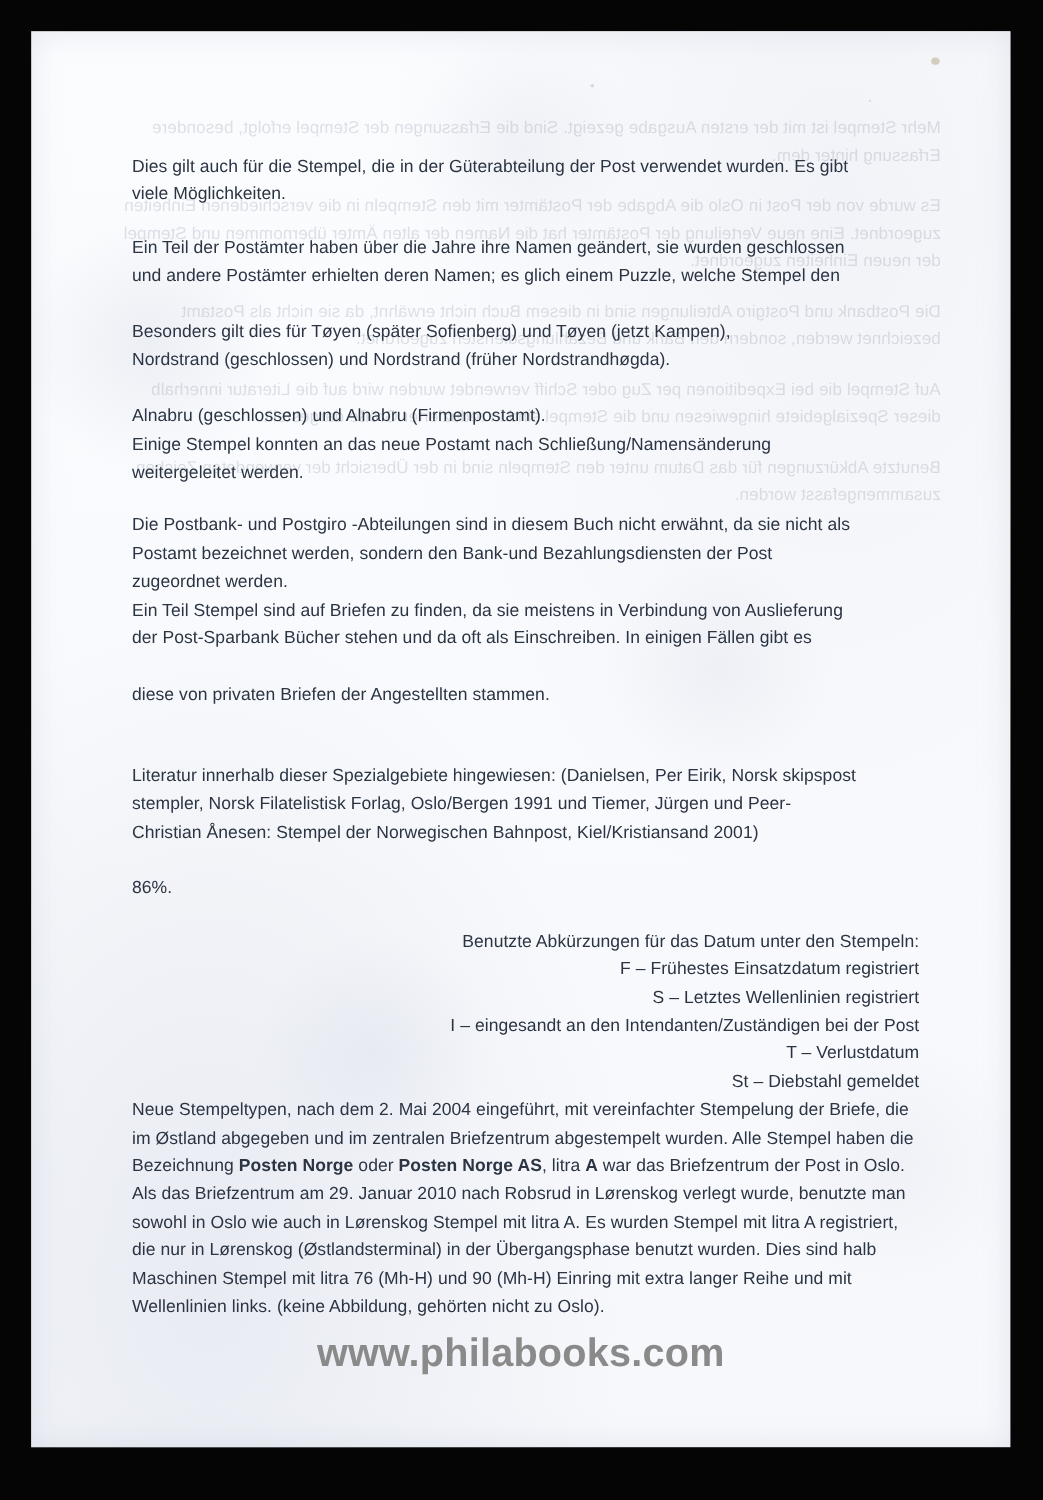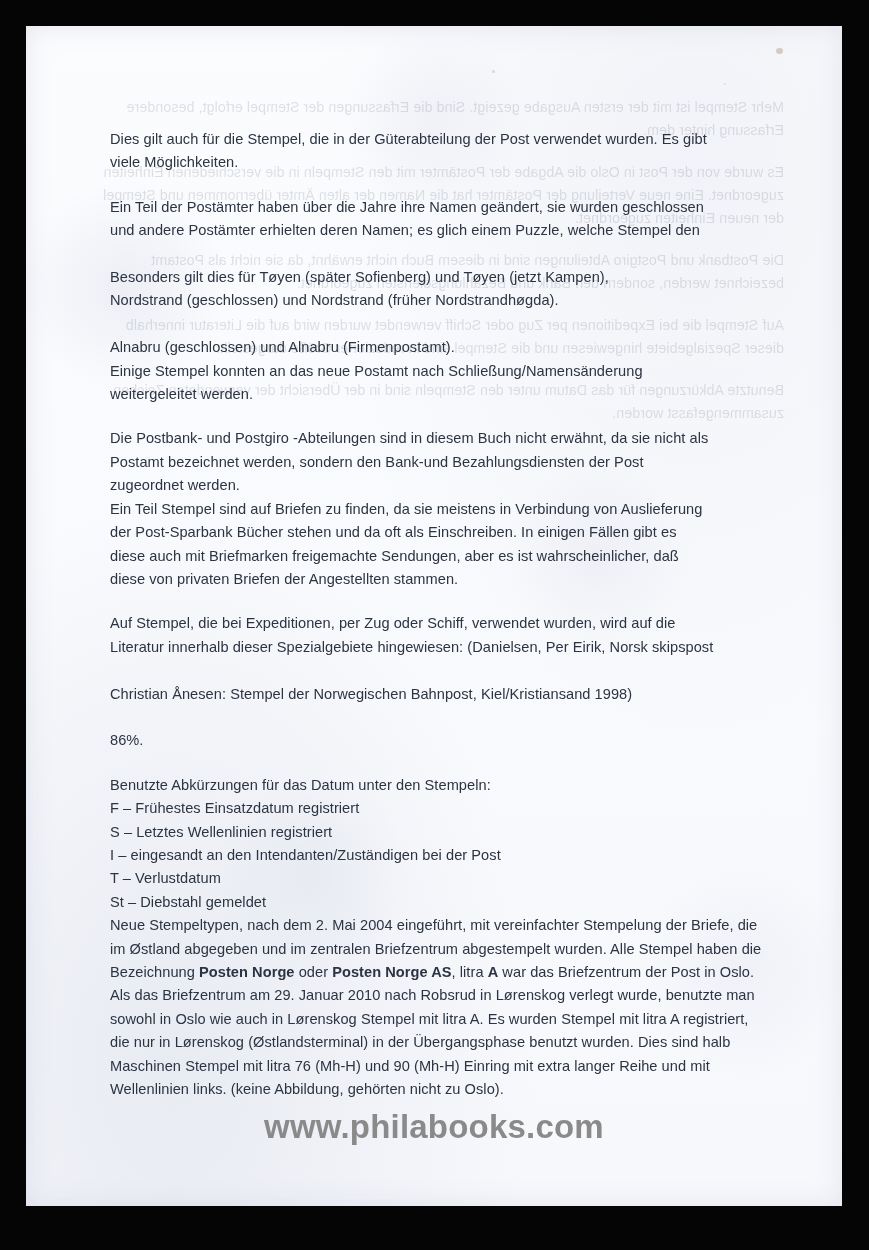--- a/index.html
+++ b/index.html
@@ -86,21 +86,21 @@
     width: 656px;
     color: #2b3442;
     font-size: 14.6px;
     line-height: 23.4px;
     letter-spacing: 0.05px;
     -webkit-font-smoothing: antialiased;
   }
   #content p {
     margin: 0 0 21px 0;
   }
-  #content p.tight { margin-bottom: 0; }
+  #content p.tight { margin-bottom: 0; text-align: right; }
   #content b { font-weight: bold; }
 
   
   #watermark {
     position: absolute;
     left: 0;
     top: 1082px;
     width: 816px;
     text-align: center;
     font-size: 33px;
@@ -147,29 +147,29 @@
         <span>Einige Stempel konnten an das neue Postamt nach Schließung/Namensänderung</span><br>
         <span>weitergeleitet werden.</span>
       </p>
 
       <p>
         <span>Die Postbank- und Postgiro -Abteilungen sind in diesem Buch nicht erwähnt, da sie nicht als</span><br>
         <span>Postamt bezeichnet werden, sondern den Bank-und Bezahlungsdiensten der Post</span><br>
         <span>zugeordnet werden.</span><br>
         <span>Ein Teil Stempel sind auf Briefen zu finden, da sie meistens in Verbindung von Auslieferung</span><br>
         <span>der Post-Sparbank Bücher stehen und da oft als Einschreiben. In einigen Fällen gibt es</span><br>
-        <span>diese auch mit Briefmarken freigemachte Sendungen, aber es ist wahrscheinlicher, daß</span><br>
+        <br>
         <span>diese von privaten Briefen der Angestellten stammen.</span>
       </p>
 
       <p>
-        <span>Auf Stempel, die bei Expeditionen, per Zug oder Schiff, verwendet wurden, wird auf die</span><br>
+        <br>
         <span>Literatur innerhalb dieser Spezialgebiete hingewiesen: (Danielsen, Per Eirik, Norsk skipspost</span><br>
-        <br>
-        <span>Christian Ånesen: Stempel der Norwegischen Bahnpost, Kiel/Kristiansand 1998)</span><br>
+        <span>stempler, Norsk Filatelistisk Forlag, Oslo/Bergen 1991 und Tiemer, Jürgen und Peer-</span><br>
+        <span>Christian Ånesen: Stempel der Norwegischen Bahnpost, Kiel/Kristiansand 2001)</span><br>
         <br>
         <span>86%.</span>
       </p>
 
       <p class="tight">
         <span>Benutzte Abkürzungen für das Datum unter den Stempeln:</span><br>
         <span>F – Frühestes Einsatzdatum registriert</span><br>
         <span>S – Letztes Wellenlinien registriert</span><br>
         <span>I – eingesandt an den Intendanten/Zuständigen bei der  Post</span><br>
         <span>T – Verlustdatum</span><br>

